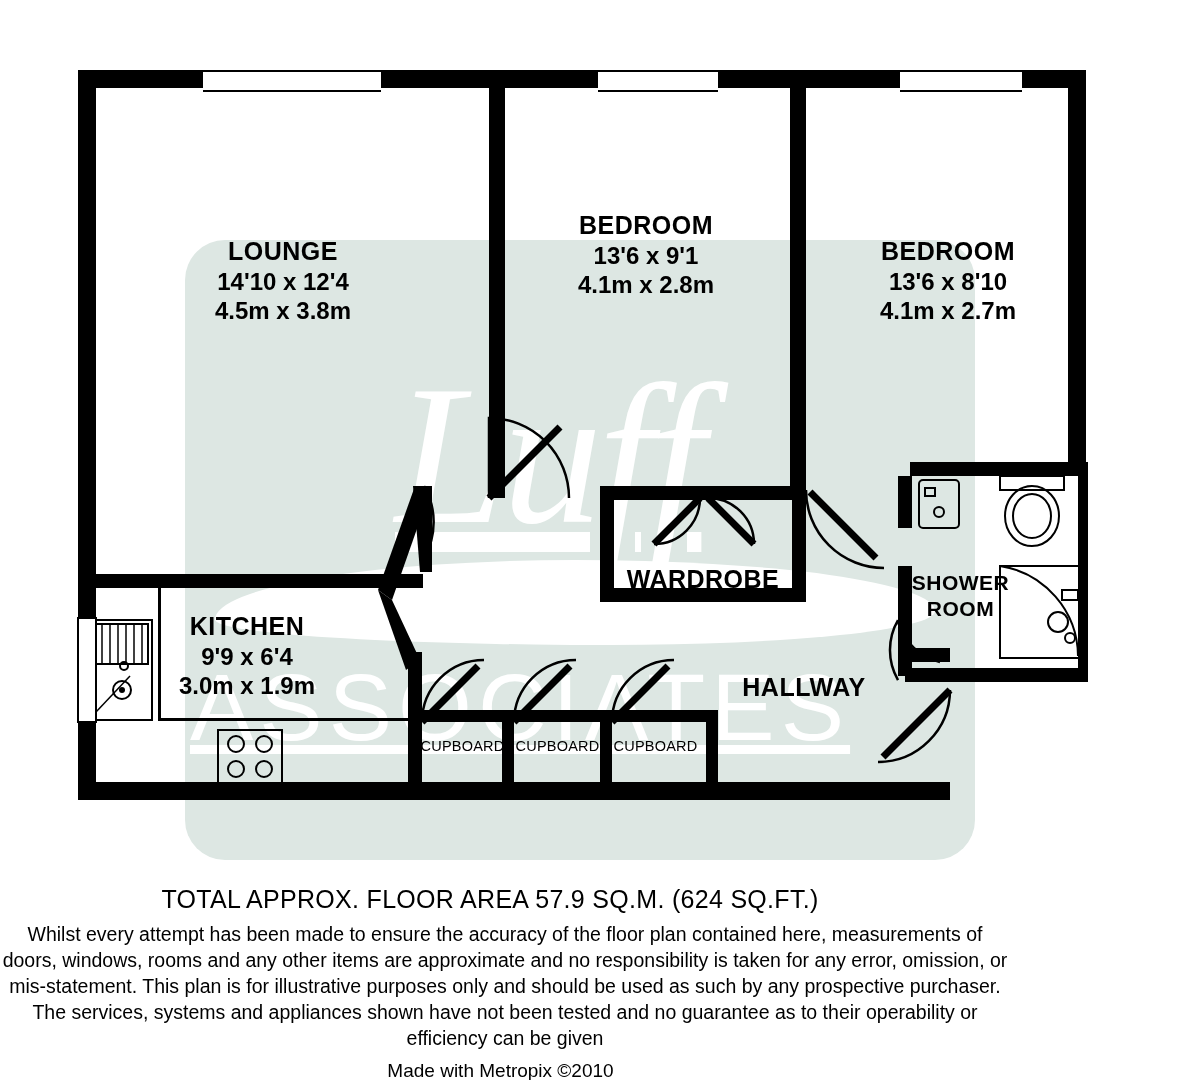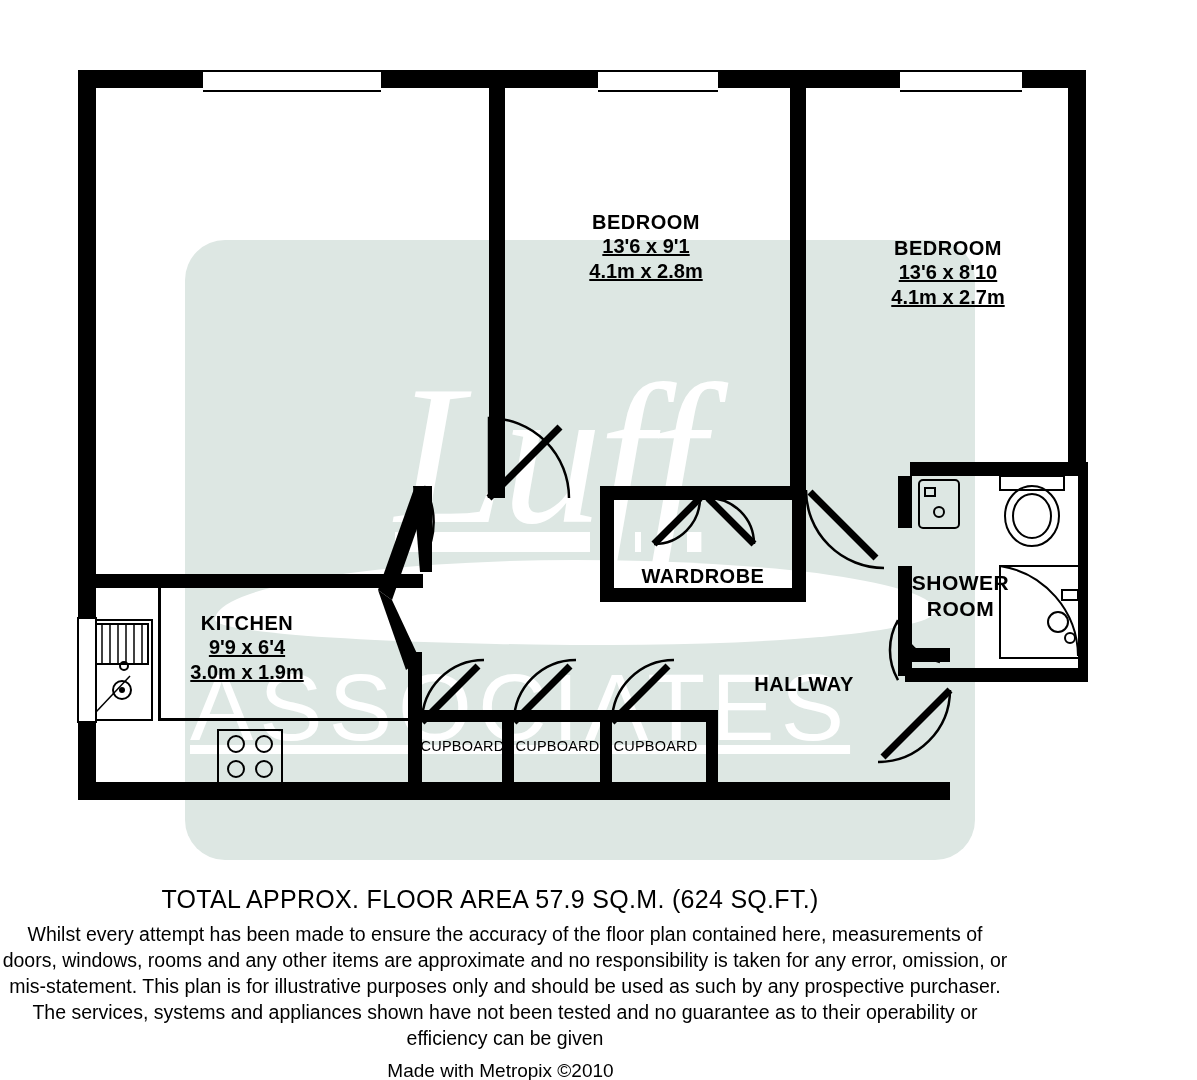--- a/index.html
+++ b/index.html
@@ -89,22 +89,22 @@
   .label {
     position: absolute;
     text-align: center;
     z-index: 6;
     color: #000;
     font-weight: bold;
     line-height: 1.22;
     white-space: nowrap;
   }
   .label .ln { display: block; }
-  .room-name { font-size: 20px; letter-spacing: 0.5px; }
-  .room-dim { font-size: 20px; text-decoration: underline; }
+  .room-name { font-size: 25px; letter-spacing: 0.5px; }
+  .room-dim { font-size: 24px; }
   .small-name { font-size: 21px; letter-spacing: 0.5px; }
   .cupboard-lbl {
     position: absolute;
     font-size: 14.5px;
     font-weight: normal;
     text-align: center;
     z-index: 6;
     letter-spacing: 0.2px;
   }
   svg.door-layer {
@@ -259,20 +259,25 @@
     <ellipse cx="1032" cy="516" rx="27" ry="30" fill="none" stroke="#000" stroke-width="2"></ellipse>
     <ellipse cx="1032" cy="516" rx="19" ry="22" fill="none" stroke="#000" stroke-width="2"></ellipse>
 
     <rect x="1000" y="566" width="80" height="92" fill="none" stroke="#000" stroke-width="2"></rect>
     <path d="M 1000 566 A 92 92 0 0 1 1078 656" fill="none" stroke="#000" stroke-width="2"></path>
     <circle cx="1058" cy="622" r="10" fill="none" stroke="#000" stroke-width="2"></circle>
     <circle cx="1070" cy="638" r="5" fill="none" stroke="#000" stroke-width="2"></circle>
     <rect x="1062" y="590" width="16" height="10" fill="none" stroke="#000" stroke-width="2"></rect>
   </svg>
 
+  <div class="label" style="left:183px; top:236px; width:200px;">
+    <span class="ln room-name">LOUNGE</span>
+    <span class="ln room-dim">14'10 x 12'4</span>
+    <span class="ln room-dim">4.5m x 3.8m</span>
+  </div>
 
   <div class="label" style="left:546px; top:210px; width:200px;">
     <span class="ln room-name">BEDROOM</span>
     <span class="ln room-dim">13'6 x 9'1</span>
     <span class="ln room-dim">4.1m x 2.8m</span>
   </div>
 
   <div class="label" style="left:848px; top:236px; width:200px;">
     <span class="ln room-name">BEDROOM</span>
     <span class="ln room-dim">13'6 x 8'10</span>

